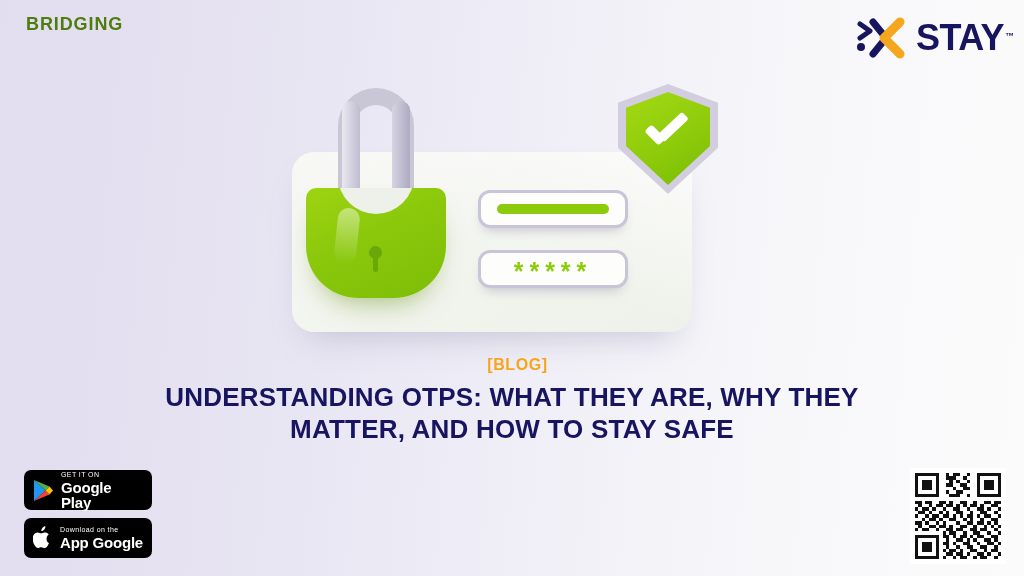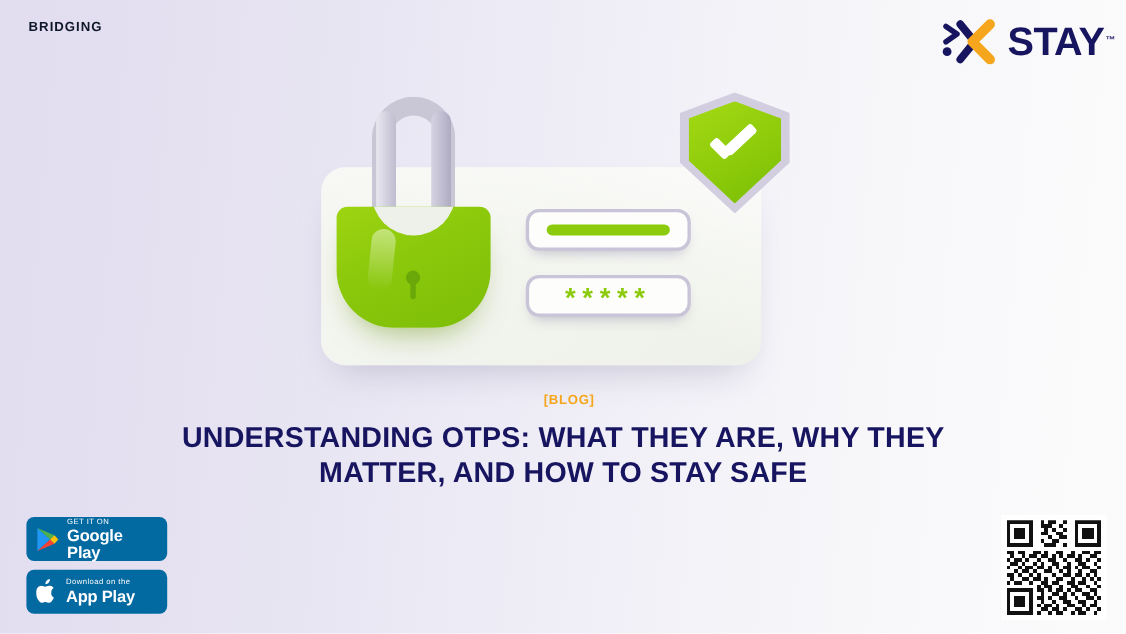--- a/index.html
+++ b/index.html
@@ -6,21 +6,21 @@
   html,body { width:1024px; height:576px; overflow:hidden; }
   body {
     font-family:"Liberation Sans", sans-serif;
     background:linear-gradient(95deg,#e2ddef 0%,#e5e1f1 18%,#eceaf5 42%,#f3f2f8 62%,#f8f8fa 80%,#fbfbfc 100%);
     position:relative;
   }
 
   
   #tagline {
     position:absolute; left:26px; top:14px;
-    color:#0f172a; font-weight:800; font-size:12px;
+    color:#4d7c0f; font-weight:800; font-size:18px;
     letter-spacing:.9px; line-height:20px; text-transform:uppercase;
   }
 
   
   #brand {
     position:absolute; right:20px; top:16px;
     display:flex; align-items:center; gap:4px;
   }
   #brand .mark { width:56px; height:44px; display:block; }
   #brand .word {
@@ -129,32 +129,32 @@
     background:#fff; border-radius:3px; transform:rotate(45deg);
   }
   .check:after{
     content:""; position:absolute; left:11px; top:-2px; width:34px; height:10px;
     background:#fff; border-radius:3px; transform:rotate(-43deg);
   }
 
   
   #blog-tag {
     position:absolute; left:0; right:0; top:356px; text-align:center;
-    color:#f5a61c; font-size:12px; font-weight:800; letter-spacing:.6px;padding-left:11px;
+    color:#f5a61c; font-size:16px; font-weight:800; letter-spacing:.6px;padding-left:11px;
   }
   #headline {
     position:absolute; left:140px; right:140px; top:381px; text-align:center;
     color:#171460; font-size:26px; font-weight:800;
     line-height:32px; letter-spacing:.2px; text-transform:uppercase;
   }
 
   
   #badges { position:absolute; left:24px; top:470px; display:flex; flex-direction:column; gap:8px; }
   .badge {
-    width:128px; height:40px; border-radius:7px; background:#0369a1;
+    width:128px; height:40px; border-radius:7px; background:#000000;
     display:flex; align-items:center; gap:7px; padding:0 9px;
     color:#fff;
   }
   .badge .txt { display:flex; flex-direction:column; line-height:1; }
   .badge .small { font-size:7px; letter-spacing:.4px; }
   .badge .big { font-size:15px; font-weight:600; letter-spacing:-.2px; margin-top:2px; }
   .gp-icon { width:21px; height:23px; flex:0 0 auto; }
   .apple-icon { width:20px; height:24px; flex:0 0 auto; }
 
   
@@ -224,21 +224,21 @@
     </div>
   </div>
 
   <div class="badge">
     <svg class="apple-icon" viewBox="0 0 20 24">
       <path fill="#fff" d="M13.6 12.5c0-2.6 2.1-3.8 2.2-3.9-1.2-1.8-3.1-2-3.8-2-1.6-.2-3.1.9-3.9.9-.8 0-2.1-.9-3.4-.9-1.7 0-3.3 1-4.2 2.6-1.8 3.1-.5 7.7 1.3 10.2.9 1.2 1.9 2.6 3.2 2.6 1.3-.1 1.8-.8 3.3-.8s2 .8 3.4.8c1.4 0 2.3-1.2 3.1-2.5.6-.9 1-1.8 1.2-2.4-.1 0-2.4-.9-2.4-3.6z"></path>
       <path fill="#fff" d="M11.3 3.6c.7-.9 1.2-2.1 1.1-3.3-1 0-2.3.7-3 1.6-.7.8-1.3 2-1.1 3.2 1.1.1 2.3-.6 3-1.5z"></path>
     </svg>
     <div class="txt">
       <span class="small">Download on the</span>
-      <span class="big">App Play</span>
+      <span class="big">App Google</span>
     </div>
   </div>
 
 </div>
 
 <div id="qr">
   <svg viewBox="0 0 25 25" shape-rendering="crispEdges">
     <rect width="25" height="25" fill="#fff"></rect>
     <g fill="#111">
       <path d="M0 0h7v1H0zM0 1h1v1H0zM6 1h1v1H6zM0 2h1v1H0zM2 2h3v1H2zM6 2h1v1H6zM0 3h1v1H0zM2 3h3v1H2zM6 3h1v1H6zM0 4h1v1H0zM2 4h3v1H2zM6 4h1v1H6zM0 5h1v1H0zM6 5h1v1H6zM0 6h7v1H0z"></path>

